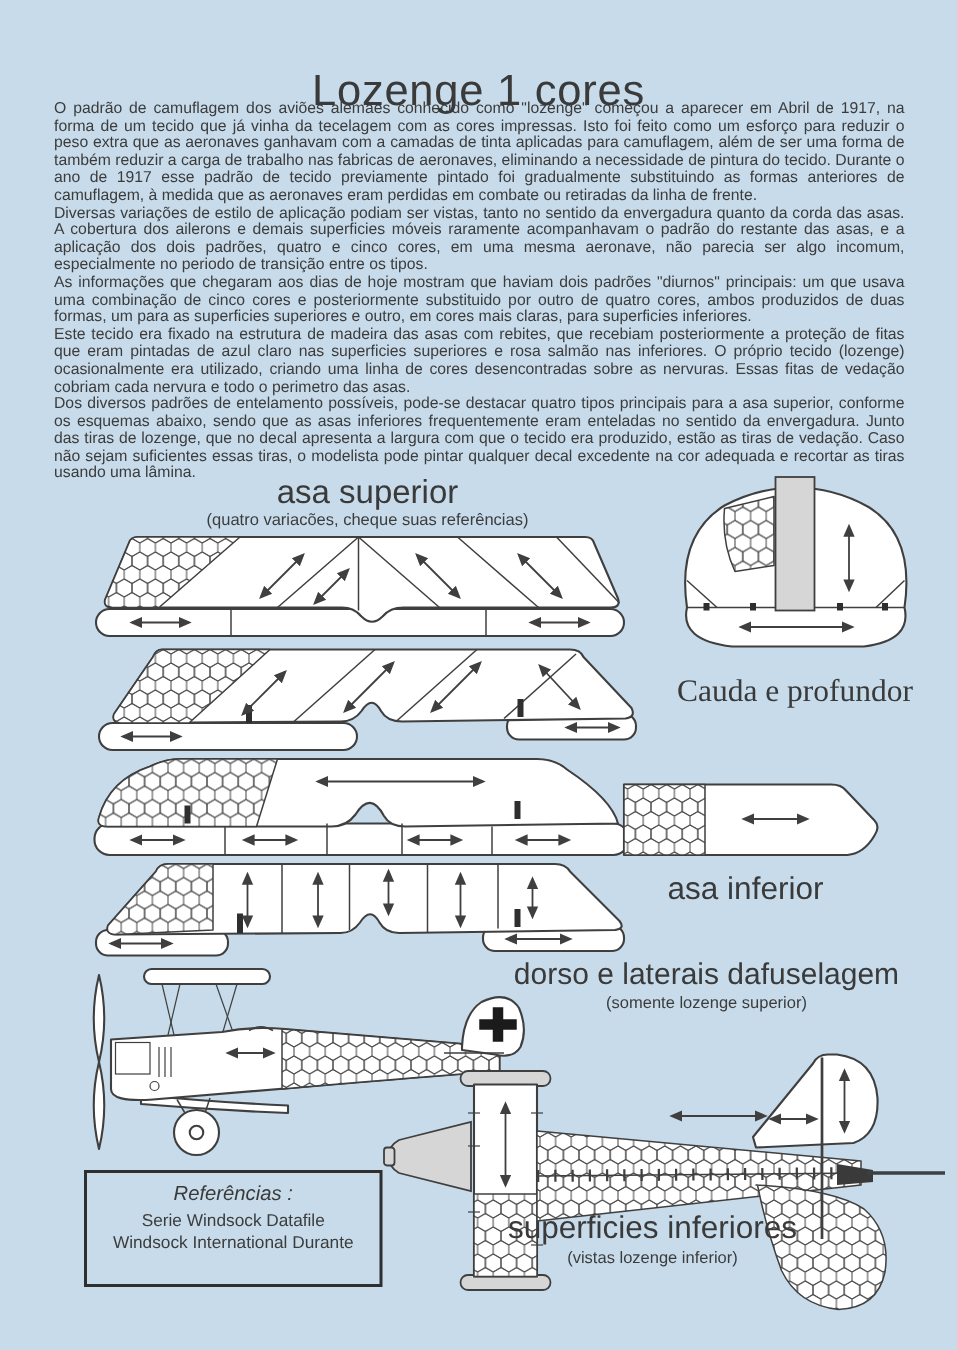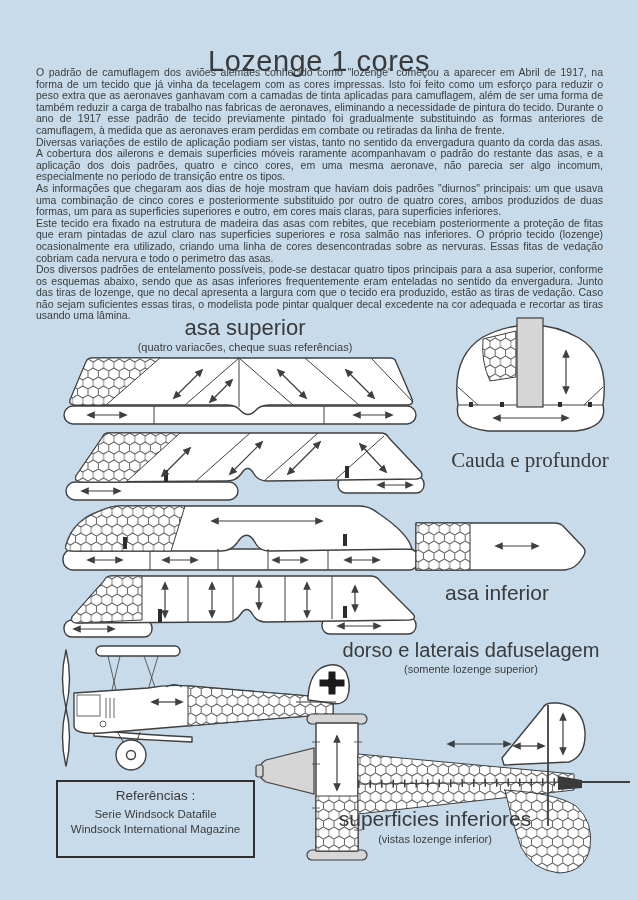--- a/index.html
+++ b/index.html
@@ -24,21 +24,21 @@
   #asa-superior-head{left:95px;top:316px;width:300px;}
   #cauda-label{left:448px;top:449px;width:164px;font-family:Liberation Serif, serif;}
   #asa-inferior-label{left:413px;top:581px;width:168px;}
   #dorso-label{left:336px;top:639px;width:270px;}
   #dorso-label .sec-title-md{font-size:20px;}
   #supinf-label{left:300px;top:807px;width:270px;}
   #ref-box{
     position:absolute;left:56px;top:780px;width:195px;height:68px;
     border:2px solid #2f2f2f;text-align:center;padding-top:6px;
   }
-  #ref-title{font-size:13.5px;margin-bottom:4px;color:#3a3a3a;}
+  #ref-title{font-size:13.5px;margin-bottom:4px;color:#3a3a3a;font-style:italic;}
   .ref-item{font-size:11.5px;line-height:15px;color:#3c3c3c;}
   svg.diagram{position:absolute;overflow:visible;}
   .d-out{fill:#ffffff;stroke:#3f3f3f;stroke-width:1.4;stroke-linejoin:round;}
   .d-ln{fill:none;stroke:#3f3f3f;stroke-width:1;}
   .d-arr{fill:none;stroke:#3f3f3f;stroke-width:1.2;}
   .d-loz{fill:url(#loz);stroke:#3f3f3f;stroke-width:1;stroke-linejoin:round;}
   .d-gray{fill:#d6d6d6;stroke:#3f3f3f;stroke-width:1.2;}
   .d-tab{fill:#2e2e2e;}
   .d-thin{fill:none;stroke:#3f3f3f;stroke-width:0.8;}
 </style>
@@ -251,16 +251,16 @@
   </svg>
 
   <div id="supinf-label" class="sec-head">
     <div class="sec-title-md">superficies inferiores</div>
     <div class="sec-sub">(vistas lozenge inferior)</div>
   </div>
 
   <div id="ref-box">
     <div id="ref-title">Referências :</div>
     <div class="ref-item">Serie Windsock Datafile</div>
-    <div class="ref-item">Windsock International Magazine</div>
+    <div class="ref-item">Windsock International Durante</div>
   </div>
 
 </div>
 
 </body></html>

